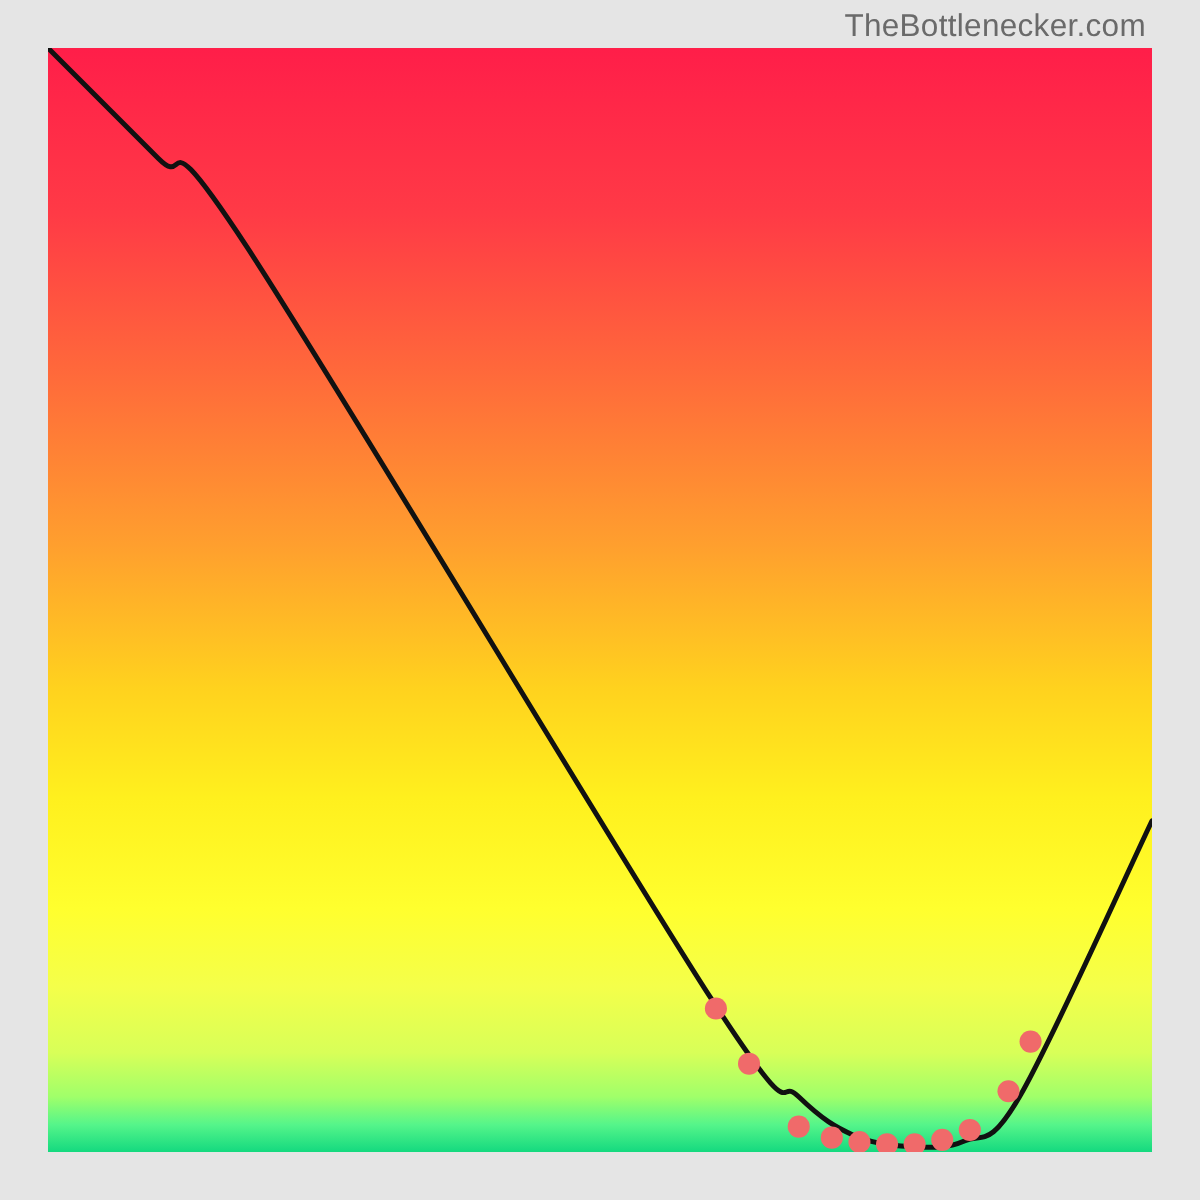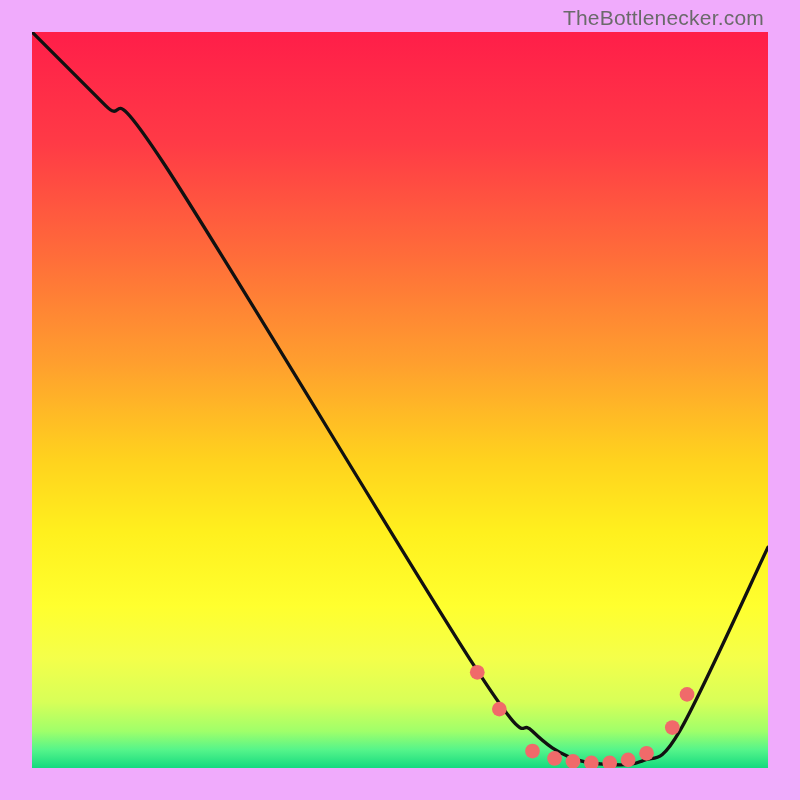--- a/index.html
+++ b/index.html
@@ -10,21 +10,21 @@
     background: #000;
     overflow: hidden;
     font-family: Arial, Helvetica, sans-serif;
   }
   .frame {
     position: absolute;
     top: 0;
     left: 0;
     width: 800px;
     height: 800px;
-    background: #f0abfc;
+    background: #e5e5e5;
   }
   .plot {
     position: absolute;
     top: 32px;
     bottom: 32px;
     left: 32px;
     right: 32px;
     overflow: hidden;
   }
   .gradient {

